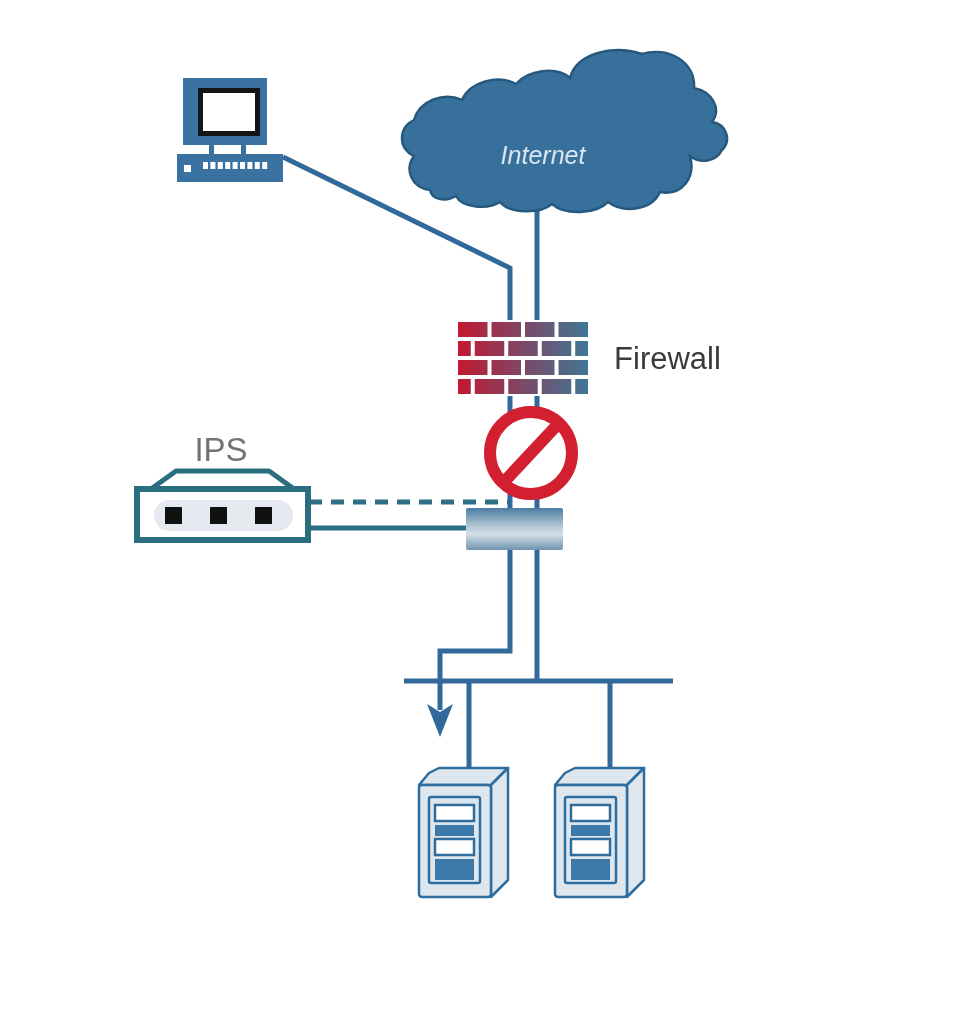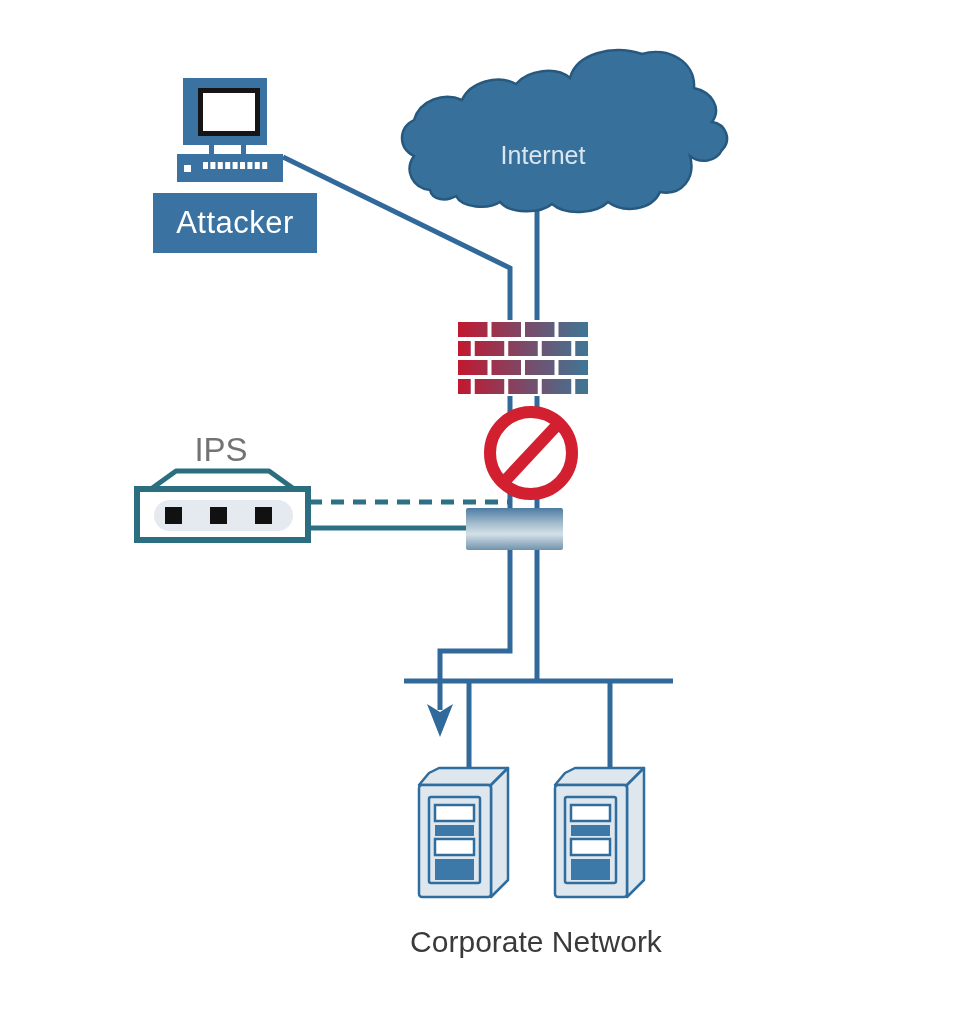--- a/index.html
+++ b/index.html
@@ -16,21 +16,21 @@
   .label-box {
     position: absolute;
     background: #3A72A2;
     color: #ffffff;
     display: flex;
     align-items: center;
     justify-content: center;
     font-size: 31px;
     letter-spacing: 0.5px;
   }
-  .label-internet { color: #D9E6F0; font-size: 25px; }
+  .label-internet { color: #D9E6F0; font-size: 25px; font-style: italic; }
   .label-dark { color: #3A3A3A; }
   .label-firewall { font-size: 31px; }
   .label-ips { font-size: 33px; color: #737373; }
   .label-corporate { font-size: 30px; }
 </style>
 </head>
 <body>
 
 <div class="canvas">
 
@@ -159,22 +159,21 @@
         <rect x="247.4" y="162" width="5" height="7"></rect>
         <rect x="254.8" y="162" width="5" height="7"></rect>
         <rect x="262.2" y="162" width="5" height="7"></rect>
       </g>
     </g>
 
     <use href="#server" x="415" y="763"></use>
     <use href="#server" x="551" y="763"></use>
   </svg>
 
-  <div class="label-box" style="left:153px; top:193px; width:164px; height:60px;">Attacker</div>
 
   <div class="label label-internet" style="left:478px; top:141px; width:130px;">Internet</div>
 
   <div class="label label-ips" style="left:190px; top:431px; width:62px;">IPS</div>
 
+  <div class="label label-dark label-firewall" style="left:560px; top:341px; width:215px;">Firewall</div>
 
-  <div class="label label-dark label-corporate" style="left:390px; top:925px; width:292px;">Corporate Network</div>
 
 </div>
 
 </body></html>

